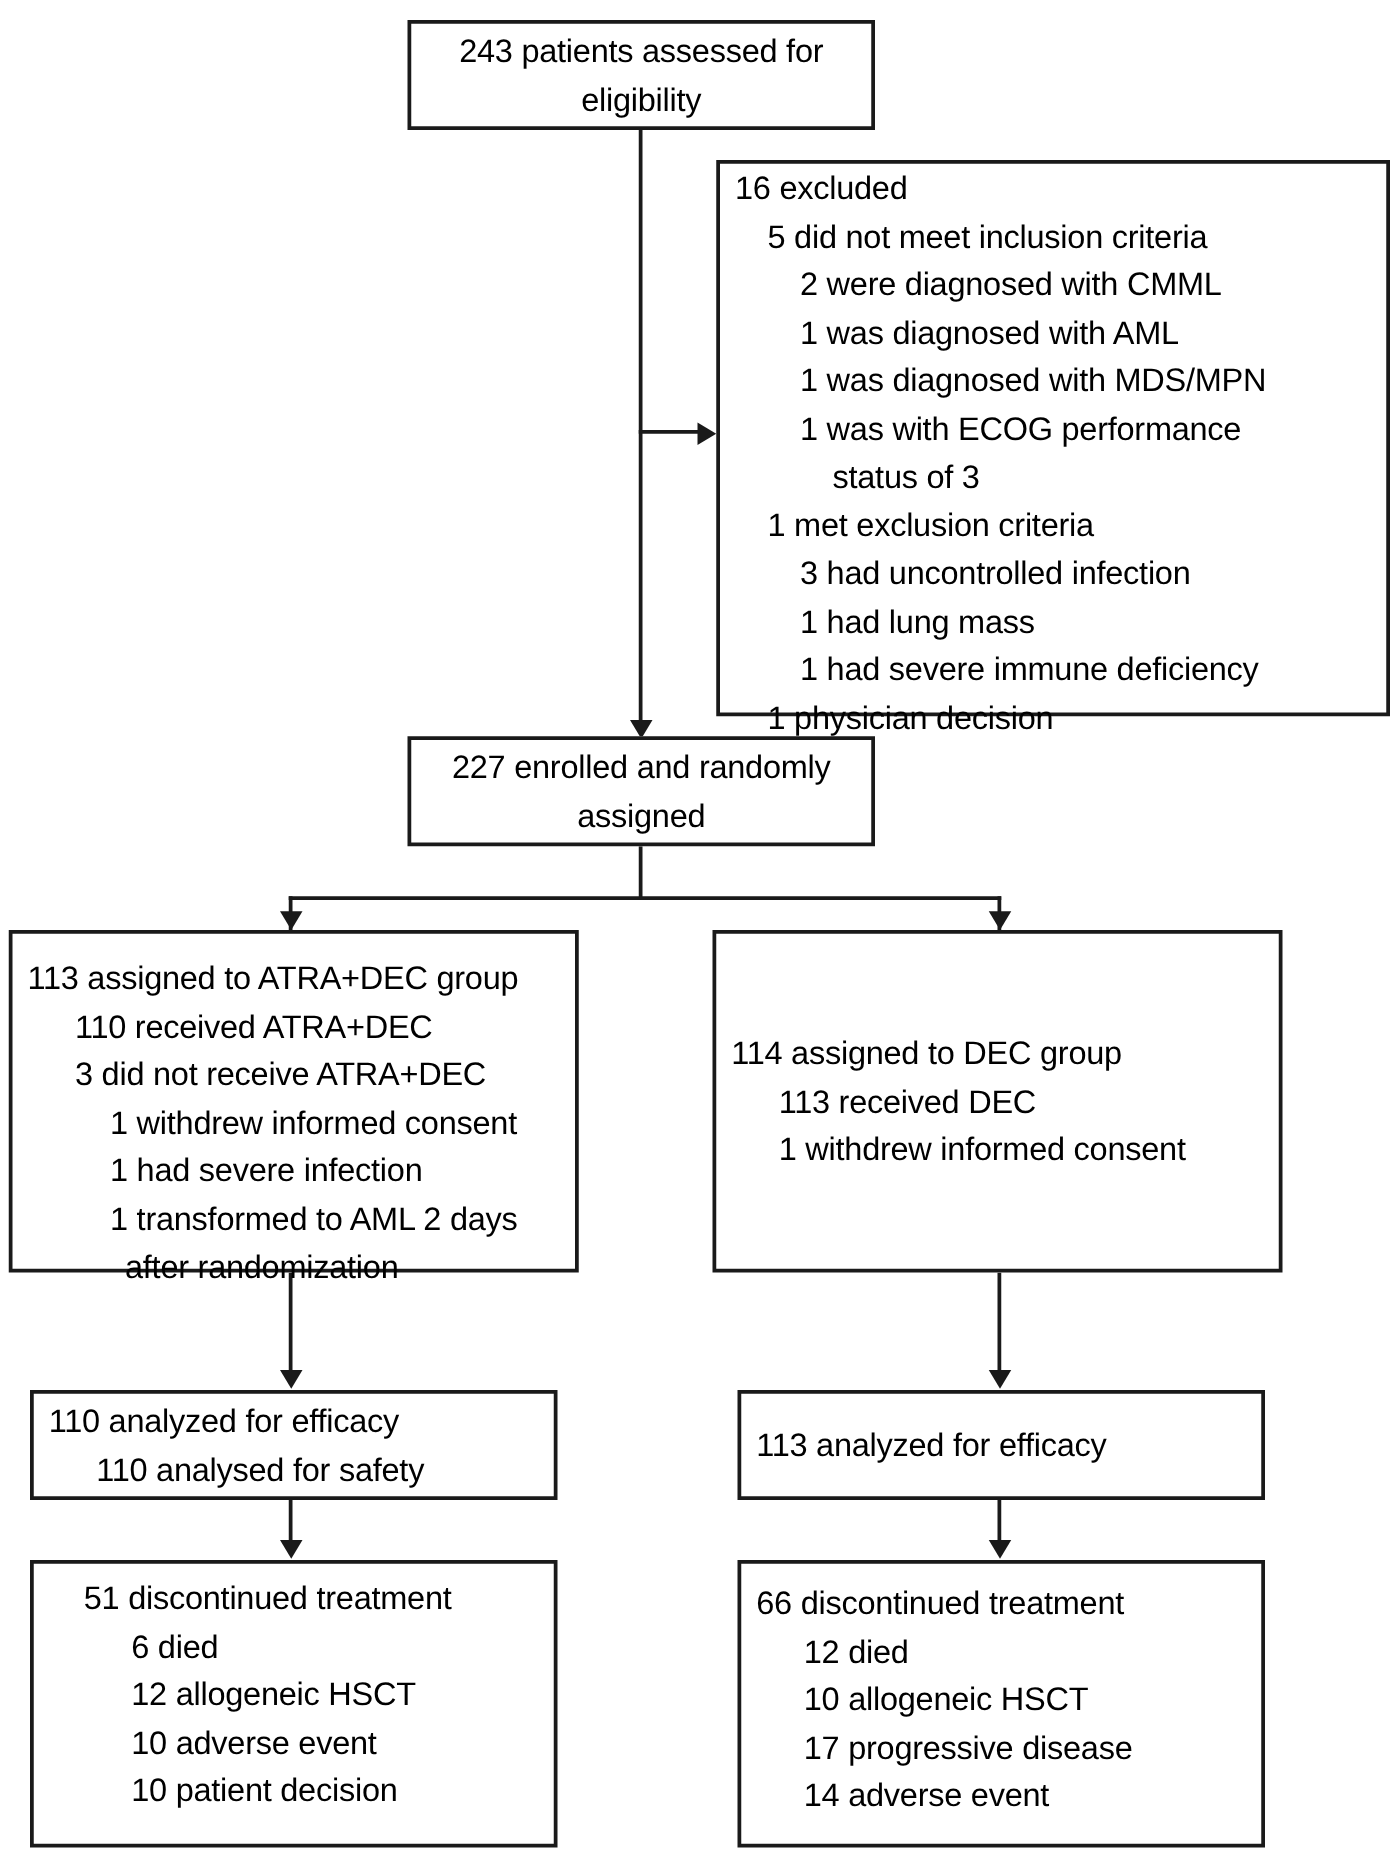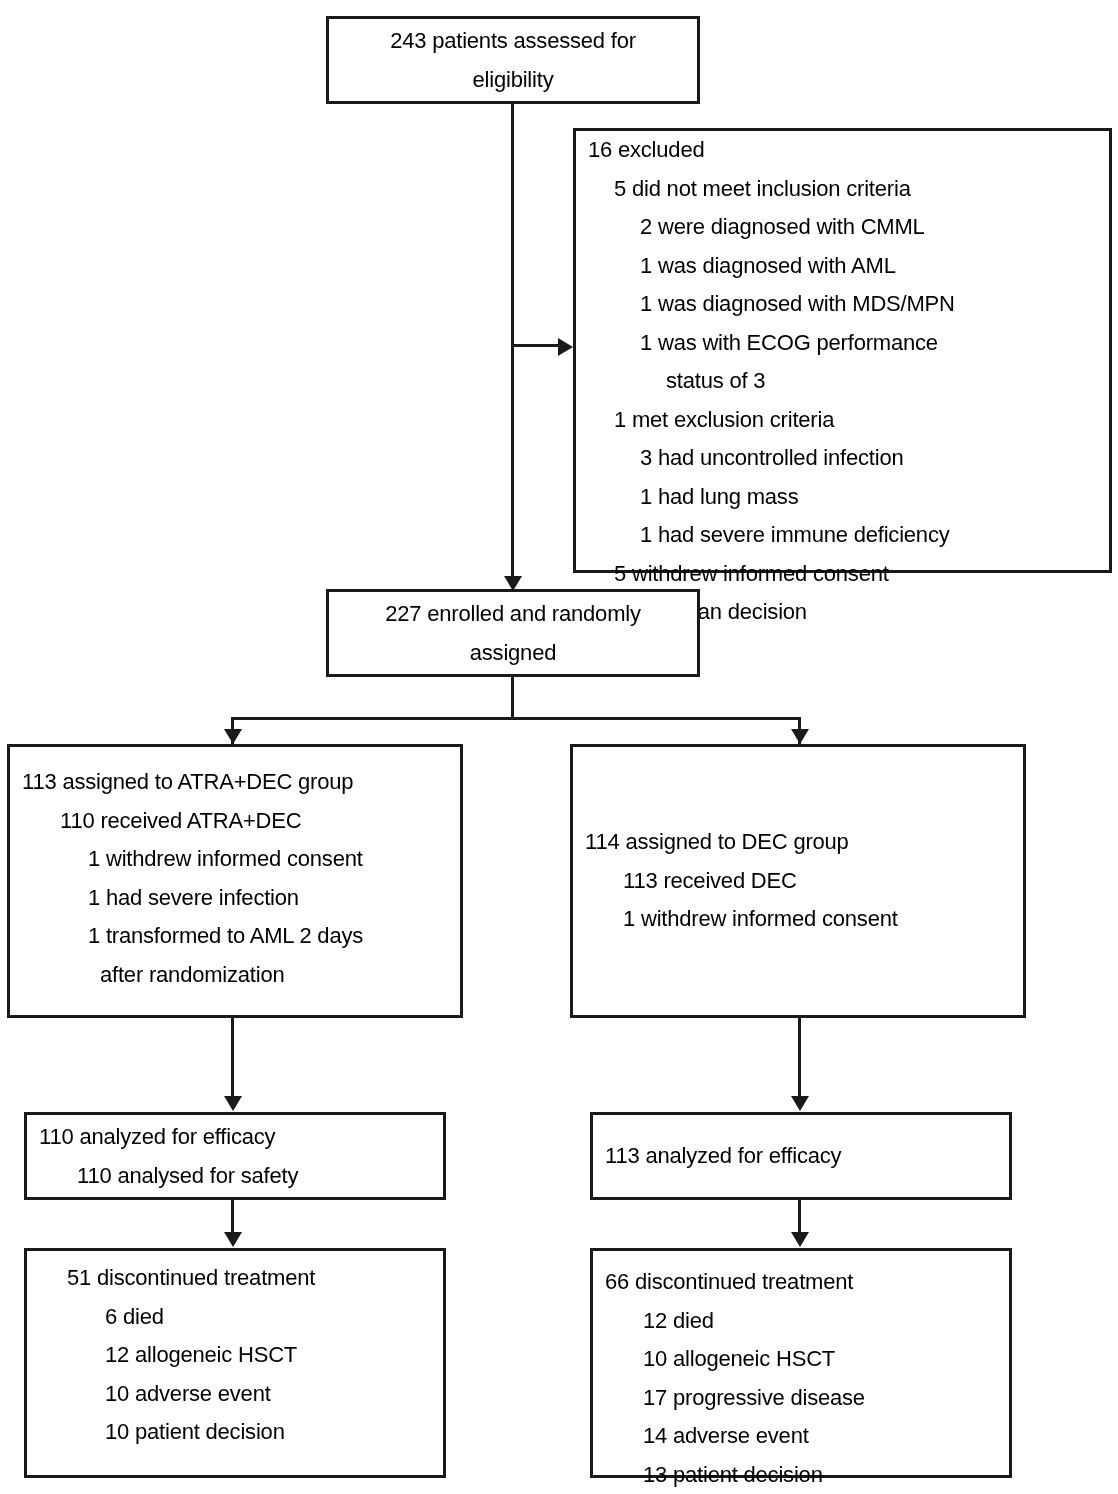--- a/index.html
+++ b/index.html
@@ -31,21 +31,21 @@
     left: 0;
     right: 0;
     padding: 0 12px;
     box-sizing: border-box;
   }
   .box.vcenter .box-inner {
     top: 50%;
     transform: translateY(-50%);
   }
   .line {
-    font-size: 22px;
+    font-size: 26px;
     line-height: 38.5px;
     white-space: nowrap;
     letter-spacing: -0.2px;
   }
   .center { text-align: center; }
   .ind0 { padding-left: 0; }
   .ind1 { padding-left: 26px; }
   .ind2 { padding-left: 52px; }
   .ind3 { padding-left: 78px; }
   .ind1b { padding-left: 38px; }
@@ -102,21 +102,20 @@
       <div class="line ind1">5 did not meet inclusion criteria</div>
       <div class="line ind2">2 were diagnosed with CMML</div>
       <div class="line ind2">1 was diagnosed with AML</div>
       <div class="line ind2">1 was diagnosed with MDS/MPN</div>
       <div class="line ind2">1 was with ECOG performance</div>
       <div class="line ind3">status of 3</div>
       <div class="line ind1">1 met exclusion criteria</div>
       <div class="line ind2">3 had uncontrolled infection</div>
       <div class="line ind2">1 had lung mass</div>
       <div class="line ind2">1 had severe immune deficiency</div>
-      <div class="line ind1">5 withdrew informed consent</div>
       <div class="line ind1">1 physician decision</div>
     </div>
   </div>
 
   <div class="box vcenter" style="left:326px; top:589px; width:374px; height:88px;">
     <div class="box-inner">
       <div class="line center">227 enrolled and randomly</div>
       <div class="line center">assigned</div>
     </div>
   </div>
@@ -125,20 +124,21 @@
   <div class="conn hline" style="left:231px; top:717px; width:570px;"></div>
   <div class="conn vline" style="left:231px; top:717px; height:112px;"></div>
   <div class="arrow-down" style="left:224px; top:729px;"></div>
   <div class="conn vline" style="left:798px; top:717px; height:112px;"></div>
   <div class="arrow-down" style="left:791px; top:729px;"></div>
 
   <div class="box" style="left:7px; top:744px; width:456px; height:274px;">
     <div class="box-inner" style="top:16px;">
       <div class="line ind0">113 assigned to ATRA+DEC group</div>
       <div class="line ind1b">110 received ATRA+DEC</div>
+      <div class="line ind1b">3 did not receive ATRA+DEC</div>
       <div class="line ind2b">1 withdrew informed consent</div>
       <div class="line ind2b">1 had severe infection</div>
       <div class="line ind2b">1 transformed to AML 2 days</div>
       <div class="line ind3">after randomization</div>
     </div>
   </div>
 
   <div class="box vcenter" style="left:570px; top:744px; width:456px; height:274px;">
     <div class="box-inner">
       <div class="line ind0">114 assigned to DEC group</div>
@@ -180,17 +180,16 @@
     </div>
   </div>
 
   <div class="box" style="left:590px; top:1248px; width:422px; height:230px;">
     <div class="box-inner" style="top:12px;">
       <div class="line ind0">66 discontinued treatment</div>
       <div class="line ind1b">12 died</div>
       <div class="line ind1b">10 allogeneic HSCT</div>
       <div class="line ind1b">17 progressive disease</div>
       <div class="line ind1b">14 adverse event</div>
-      <div class="line ind1b">13 patient decision</div>
     </div>
   </div>
 
 </div>
 
 </body></html>

